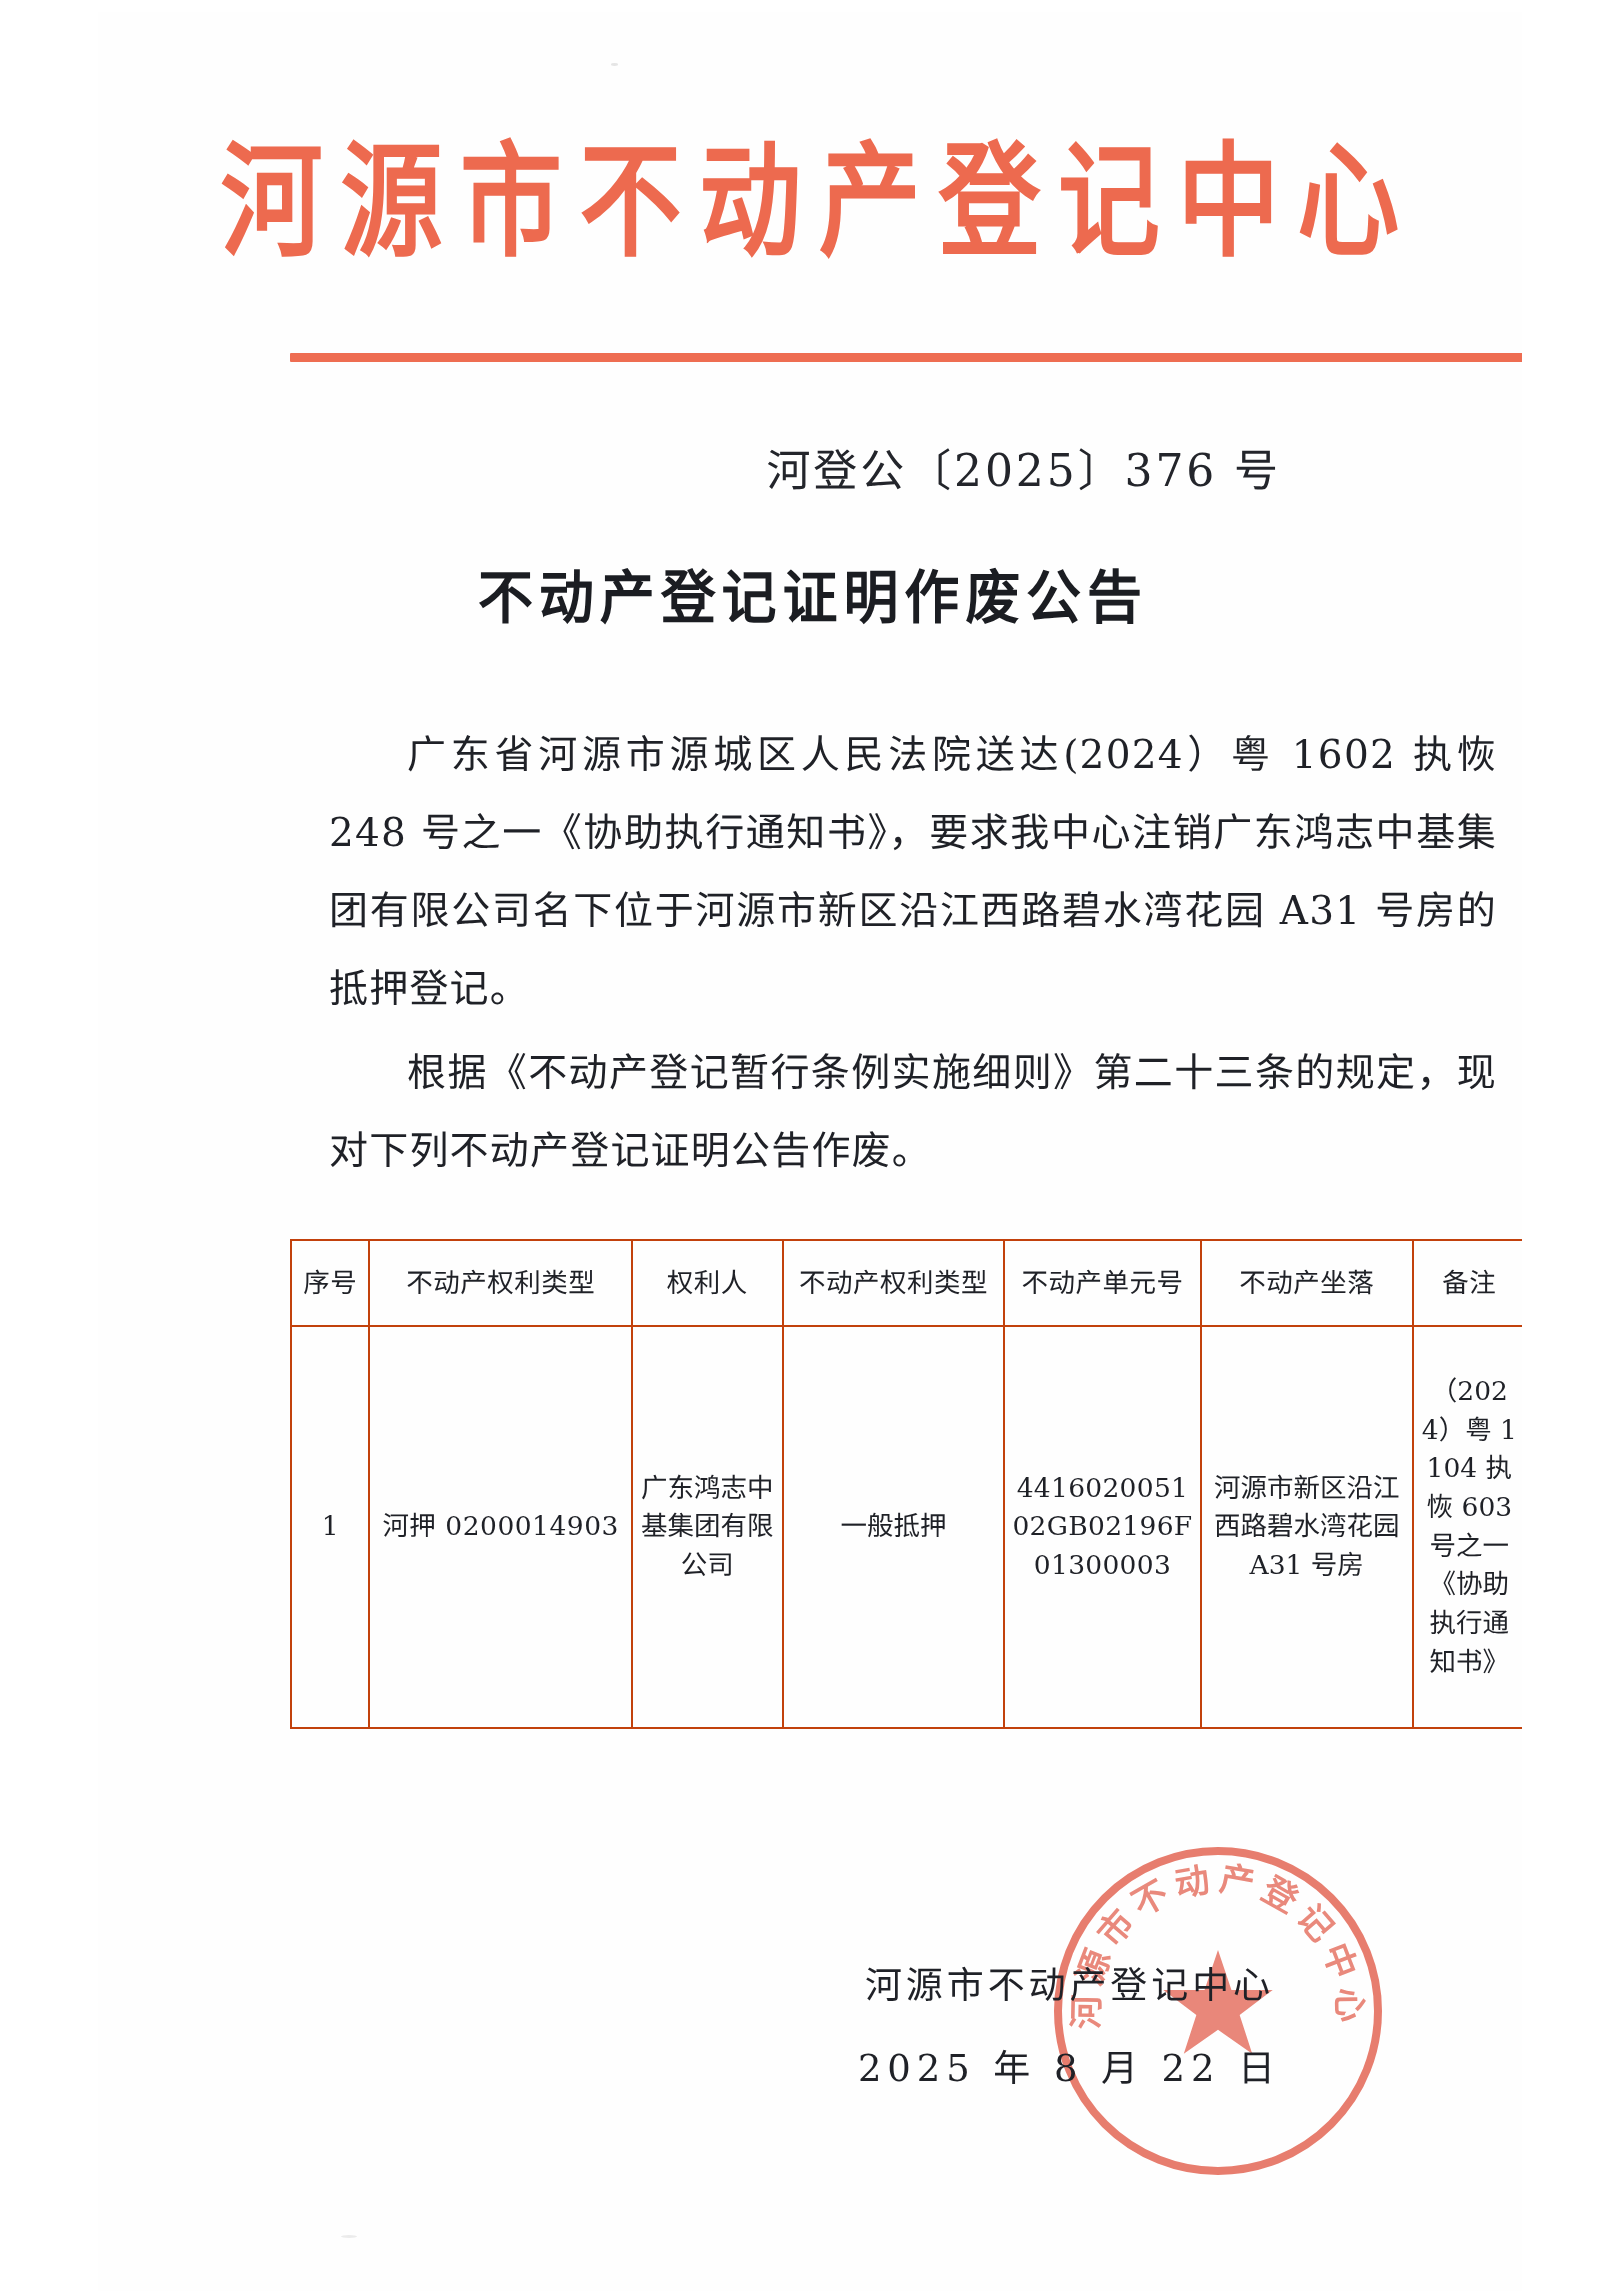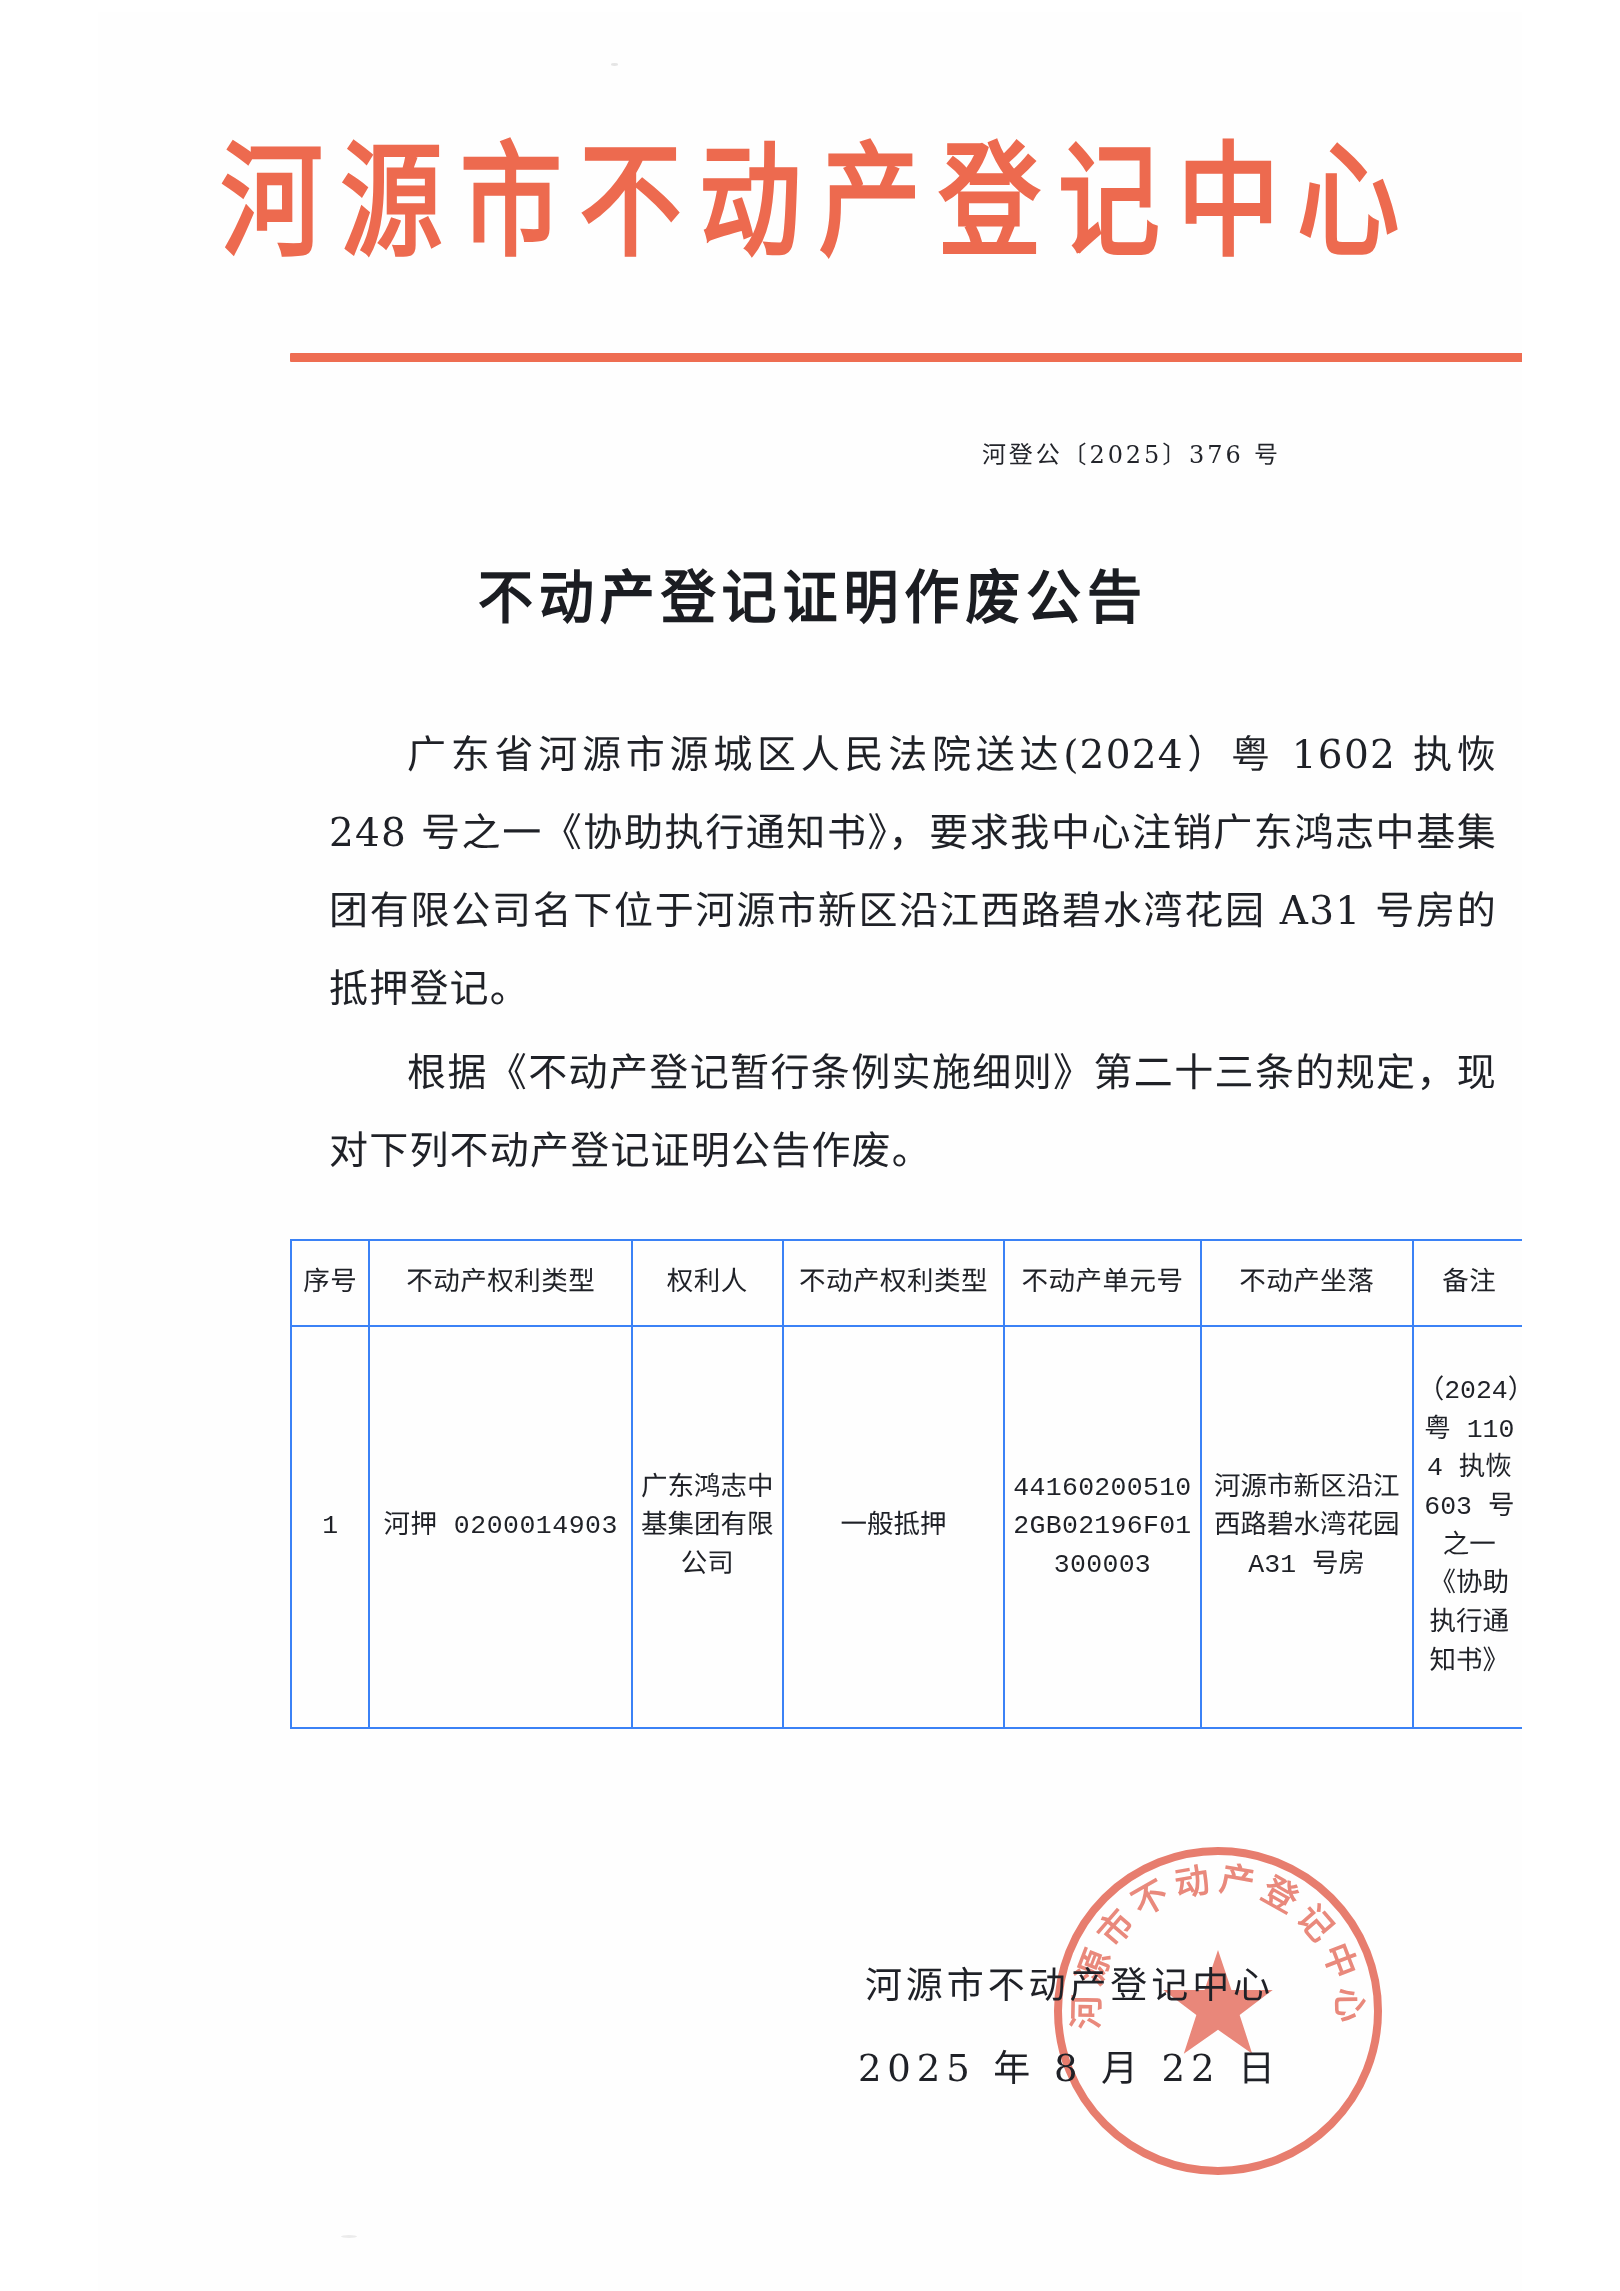--- a/index.html
+++ b/index.html
@@ -61,21 +61,21 @@
     height: 8.8px;
     background: #ee6d52;
     border-radius: 1px;
   }
 
   
   .doc-number {
     position: absolute;
     right: 241px;
     top: 423px;
-    font-size: 24px;
+    font-size: 44px;
     letter-spacing: 2.9px;
     color: #23252b;
     white-space: nowrap;
   }
 
   
   .doc-title {
     position: absolute;
     left: 0; right: 0;
     top: 541px;
@@ -114,28 +114,27 @@
     width: 1237px;
   }
   table.notice-table {
     border-collapse: collapse;
     width: 100%;
     table-layout: fixed;
     color: #1f2127;
   }
   table.notice-table th,
   table.notice-table td {
-    border: 2px solid #3b82f6;
+    border: 2px solid #c2410c;
     text-align: center;
     vertical-align: middle;
     padding: 3.9px 2.9px;
     font-weight: normal;
     word-break: break-all;
     line-height: 1.46;
-    font-family: Liberation Mono, monospace;
   }
   table.notice-table th {
     height: 76px;
     font-size: 26.5px;
     letter-spacing: 0.5px;
   }
   table.notice-table td {
     height: 392px;
     font-size: 26.5px;
   }

